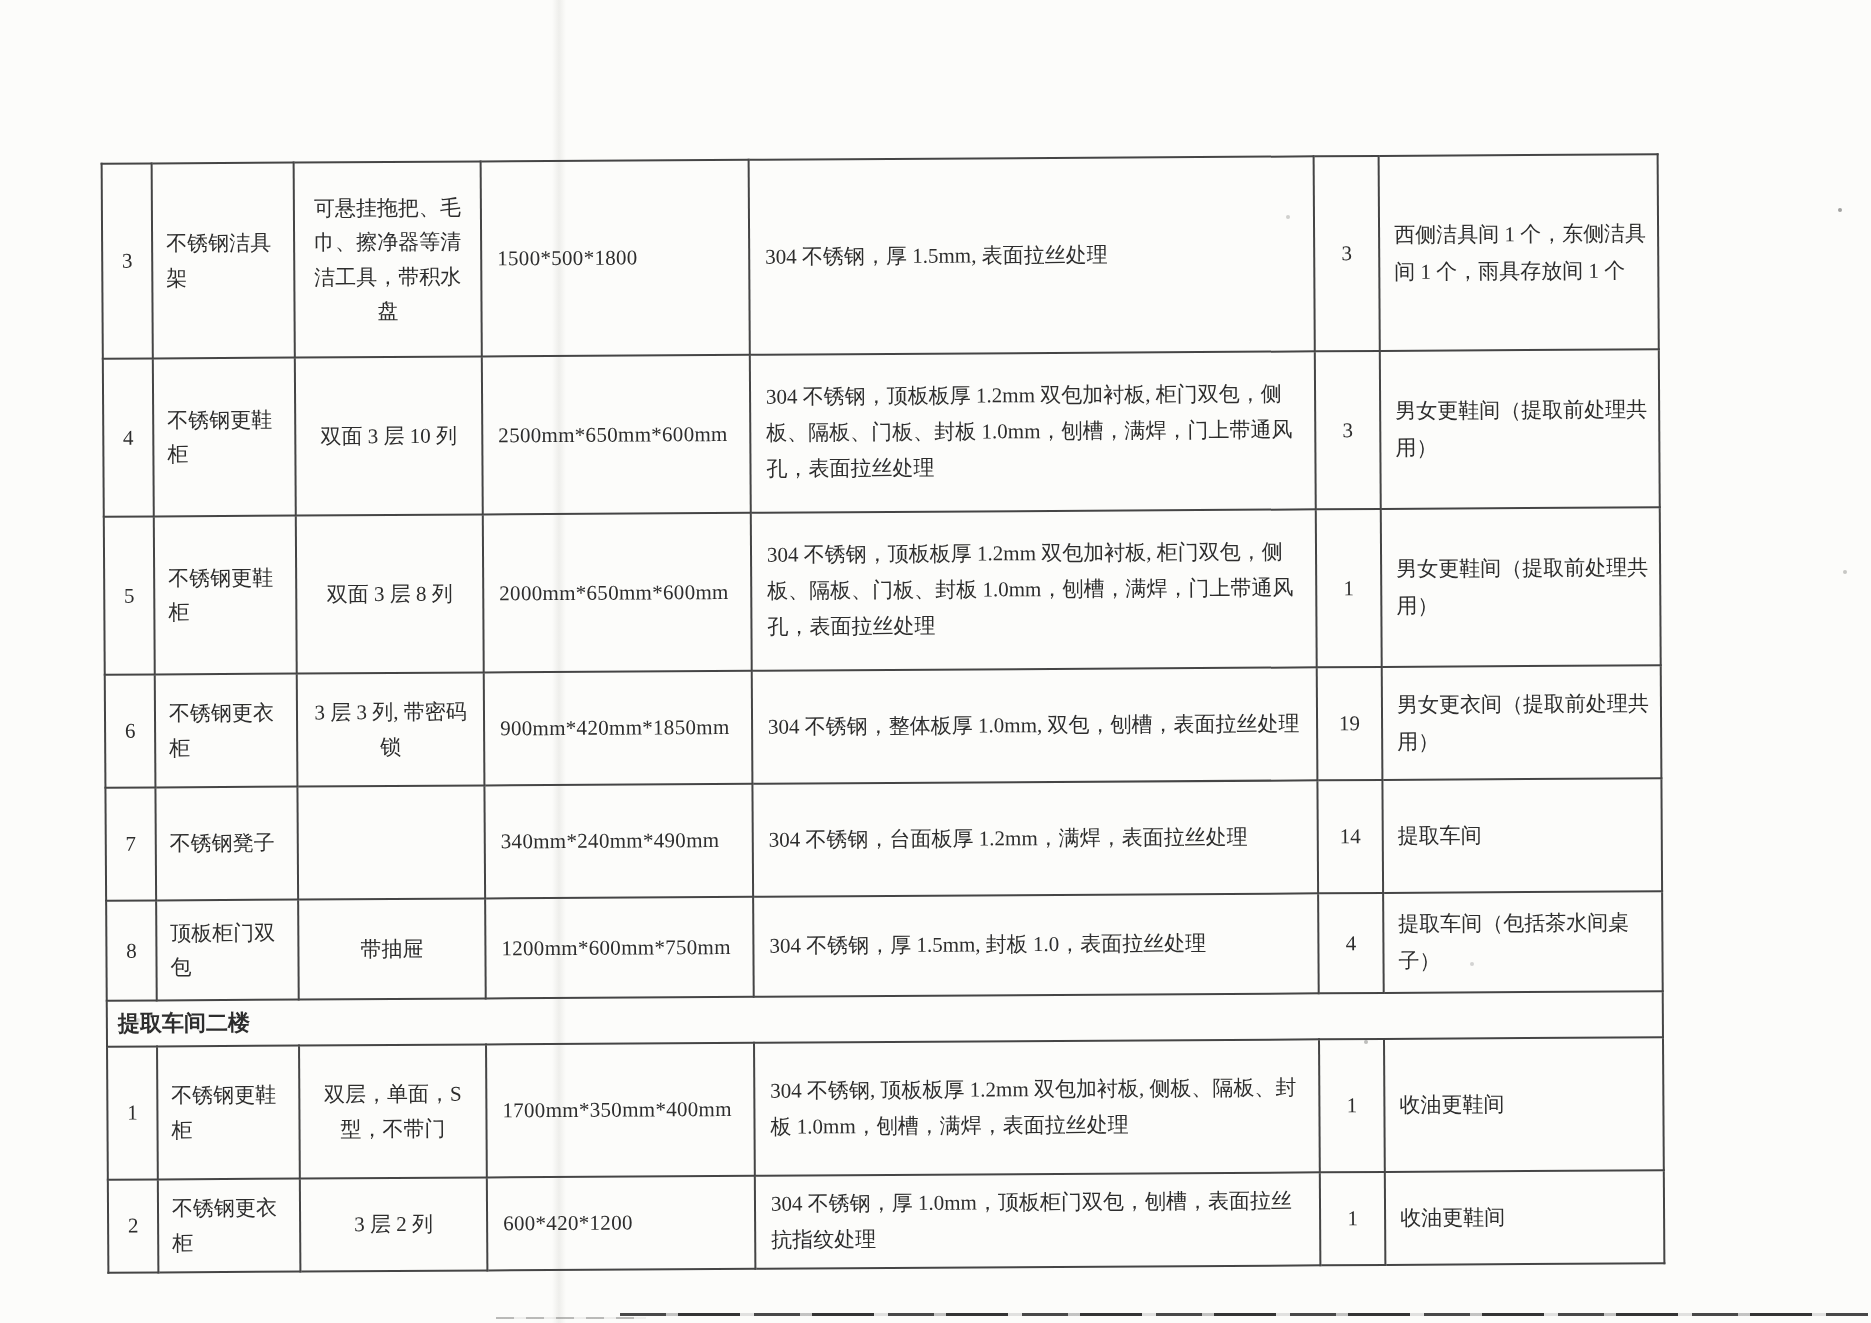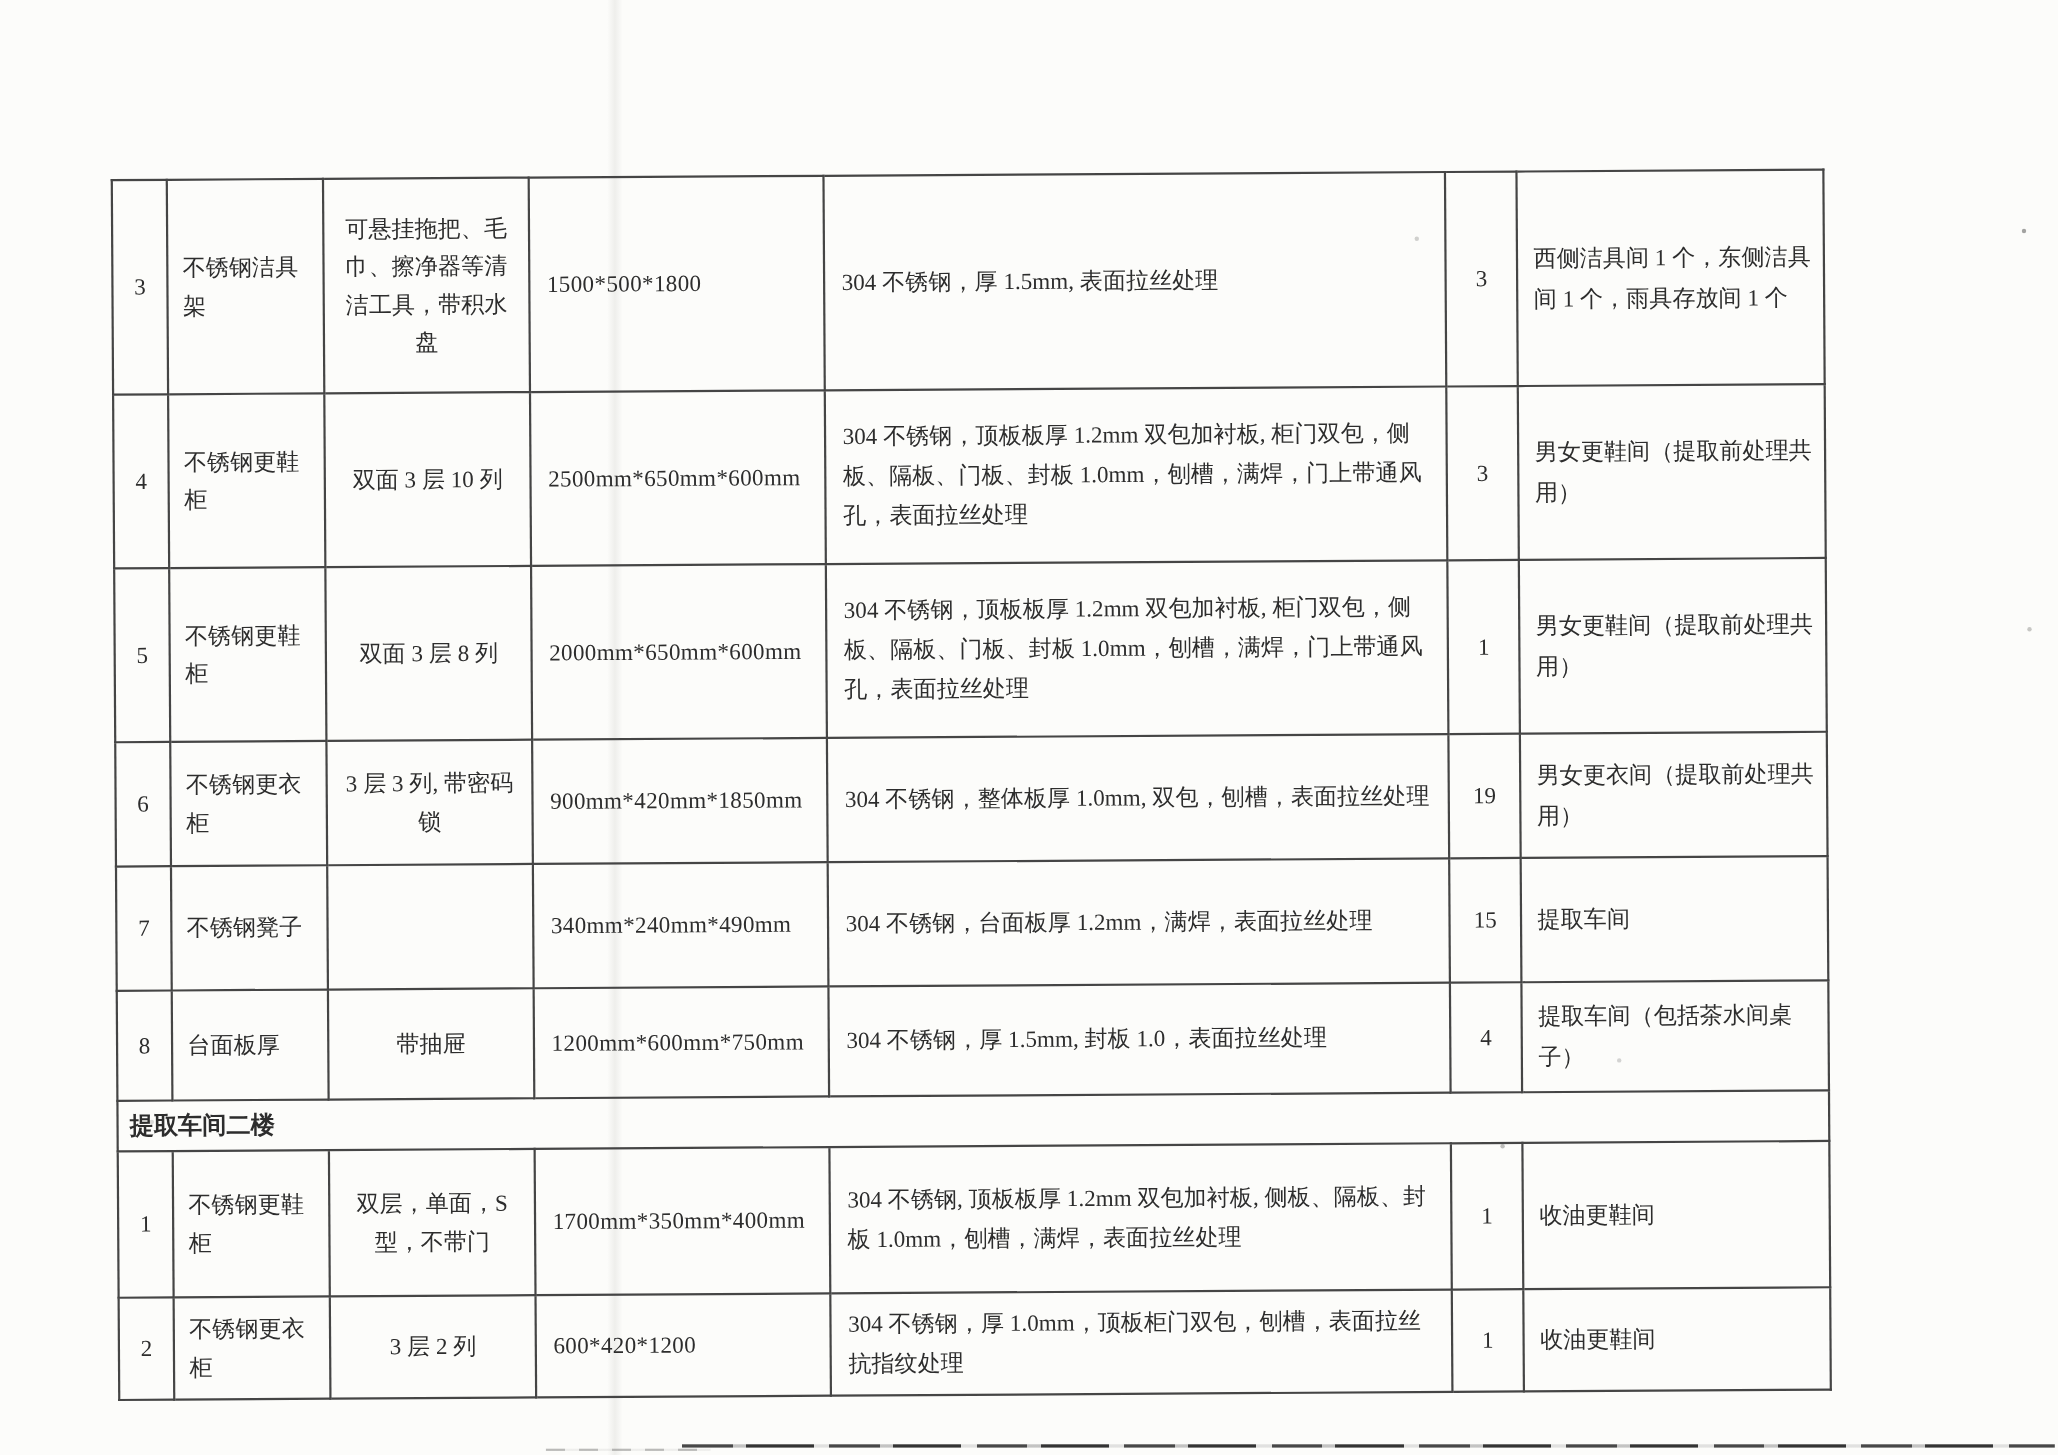--- a/index.html
+++ b/index.html
@@ -110,26 +110,26 @@
         <td class="spec">304 不锈钢，整体板厚 1.0mm, 双包，刨槽，表面拉丝处理</td>
         <td class="qty">19</td>
         <td class="loc">男女更衣间（提取前处理共用）</td>
       </tr>
       <tr class="h113">
         <td class="no">7</td>
         <td class="name">不锈钢凳子</td>
         <td class="desc"></td>
         <td class="dims">340mm*240mm*490mm</td>
         <td class="spec">304 不锈钢，台面板厚 1.2mm，满焊，表面拉丝处理</td>
-        <td class="qty">15</td>
+        <td class="qty">14</td>
         <td class="loc">提取车间</td>
       </tr>
       <tr class="h100">
         <td class="no">8</td>
-        <td class="name">台面板厚</td>
+        <td class="name">顶板柜门双包</td>
         <td class="desc">带抽屉</td>
         <td class="dims">1200mm*600mm*750mm</td>
         <td class="spec">304 不锈钢，厚 1.5mm, 封板 1.0，表面拉丝处理</td>
         <td class="qty">4</td>
         <td class="loc">提取车间（包括茶水间桌子）</td>
       </tr>
       <tr class="h46">
         <td class="section" colspan="7">提取车间二楼</td>
       </tr>
       <tr class="h133">

